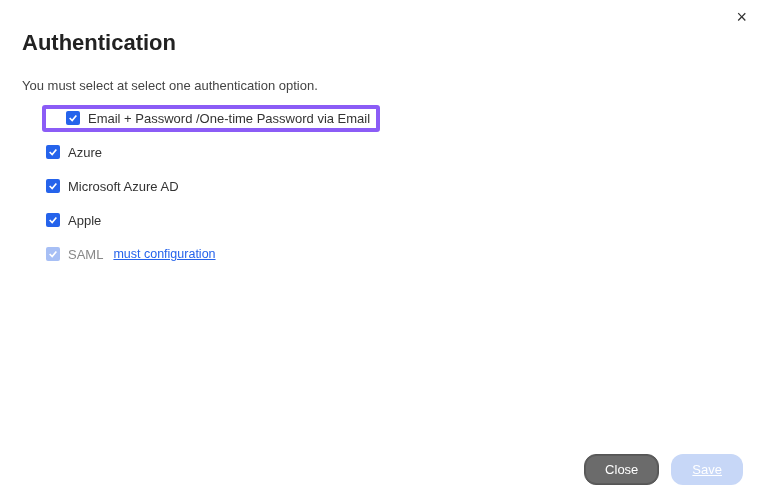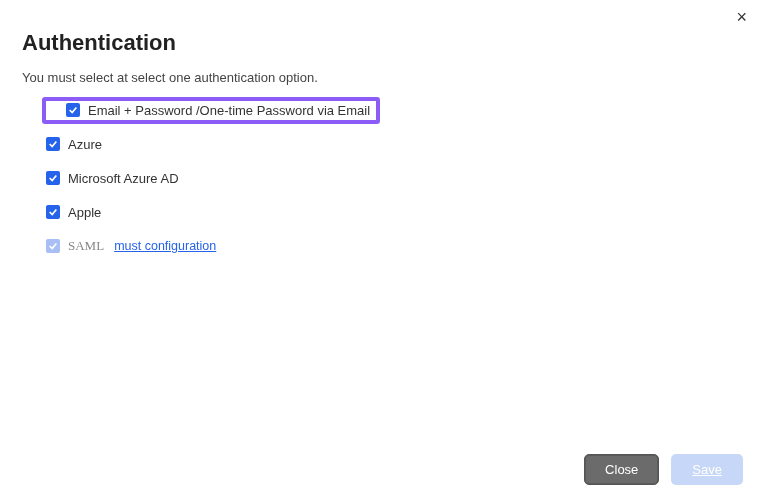--- a/index.html
+++ b/index.html
@@ -1,32 +1,32 @@
 <!DOCTYPE html>
 <html><head>
   <meta charset="utf-8">
   <style>
     * { box-sizing: border-box; margin: 0; padding: 0; }
     html, body { width: 761px; height: 503px; font-family: -apple-system, BlinkMacSystemFont, "Segoe UI", Arial, sans-serif; background: #fff; position: relative; }
     .close-x { position: absolute; top: 8px; right: 14px; font-size: 18px; color: #333; cursor: pointer; line-height: 1; }
     .container { padding: 30px 22px 0 22px; }
-    .title { font-size: 22px; font-weight: 700; color: #222; margin-bottom: 14px; }
+    .title { font-size: 22px; font-weight: 700; color: #222; margin-bottom: 22px; }
     .subtitle { font-size: 13px; color: #444; margin-bottom: 14px; }
     .options { padding-left: 24px; }
     .option-row { display: flex; align-items: center; margin-bottom: 12px; height: 22px; }
     .highlight-wrap { border: 4px solid #8b5cf6; border-radius: 3px; padding: 2px 6px 2px 20px; margin-left: -4px; display: inline-flex; align-items: flex-start; }
     .checkbox { width: 14px; height: 14px; border-radius: 2px; display: inline-flex; align-items: center; justify-content: center; margin-right: 8px; flex-shrink: 0; cursor: pointer; }
     .checkbox.checked { background: #2563eb; }
     .checkbox.disabled-checked { background: #a7bff5; }
     .checkbox svg { width: 10px; height: 10px; }
     .opt-label { font-size: 13px; color: #333; }
-    .opt-label.muted { color: #888; font-family: Liberation Serif, serif; }
+    .opt-label.muted { color: #888; }
     .link { font-size: 12.5px; color: #2563eb; text-decoration: underline; margin-left: 10px; cursor: pointer; }
     .footer { position: absolute; bottom: 18px; right: 18px; display: flex; gap: 12px; }
-    .btn { font-size: 13px; padding: 7px 20px; border-radius: 5px; cursor: pointer; border: 1px solid transparent; }
+    .btn { font-size: 13px; padding: 7px 20px; border-radius: 12px; cursor: pointer; border: 1px solid transparent; }
     .btn-close { background: #6b6b6b; color: #fff; border: 1px solid #555; box-shadow: inset 0 0 0 1px rgba(0,0,0,0.15); }
     .btn-save { background: #c7d7f7; color: #fff; cursor: default; text-decoration: underline; }
   </style>
 </head>
 <body>
 
 <div class="close-x">×</div>
 
 <div class="container">
   <h1 class="title">Authentication</h1>

